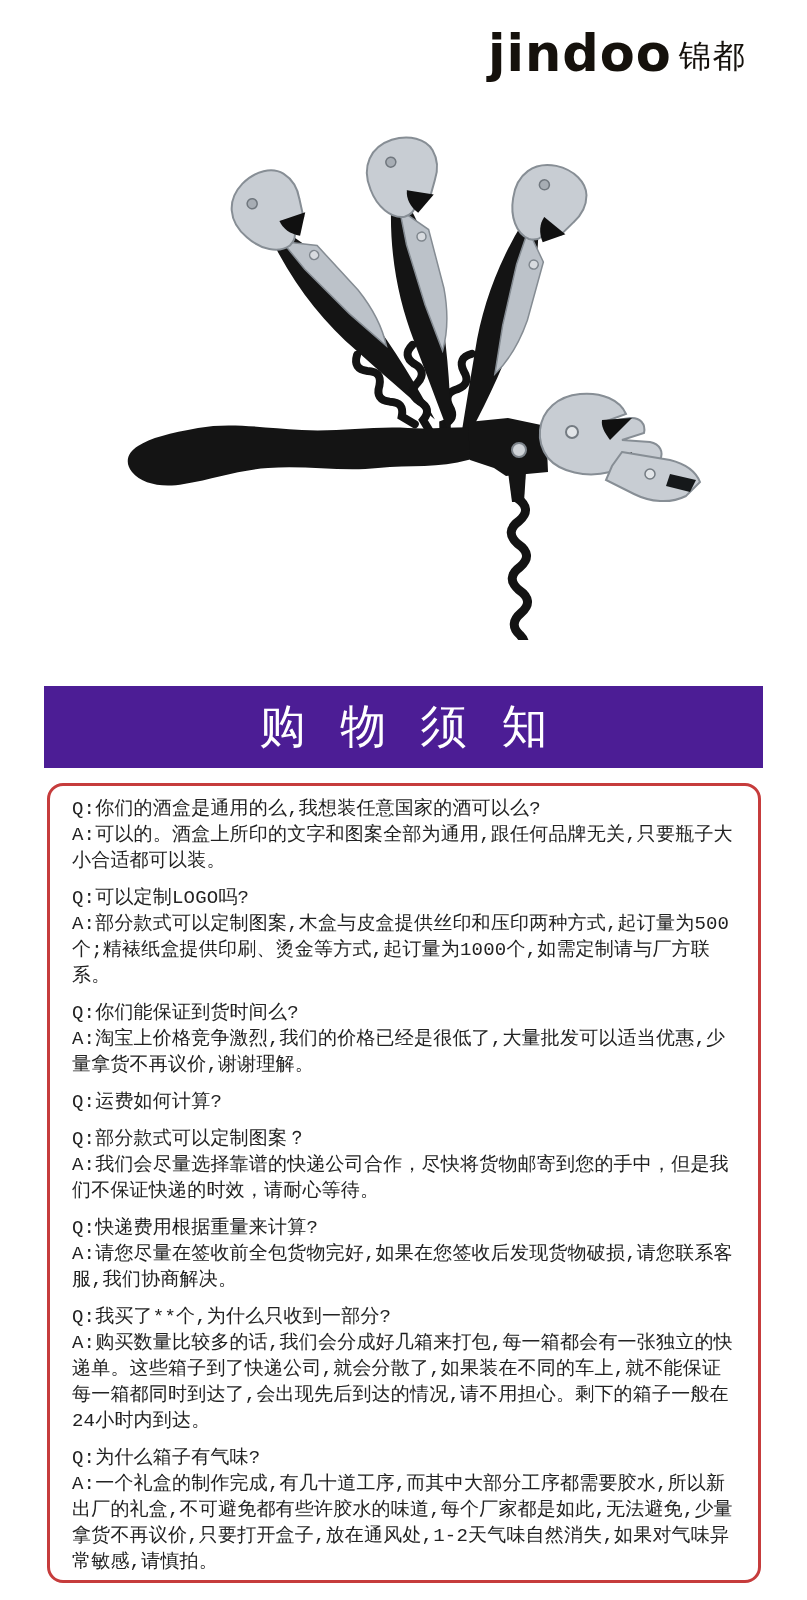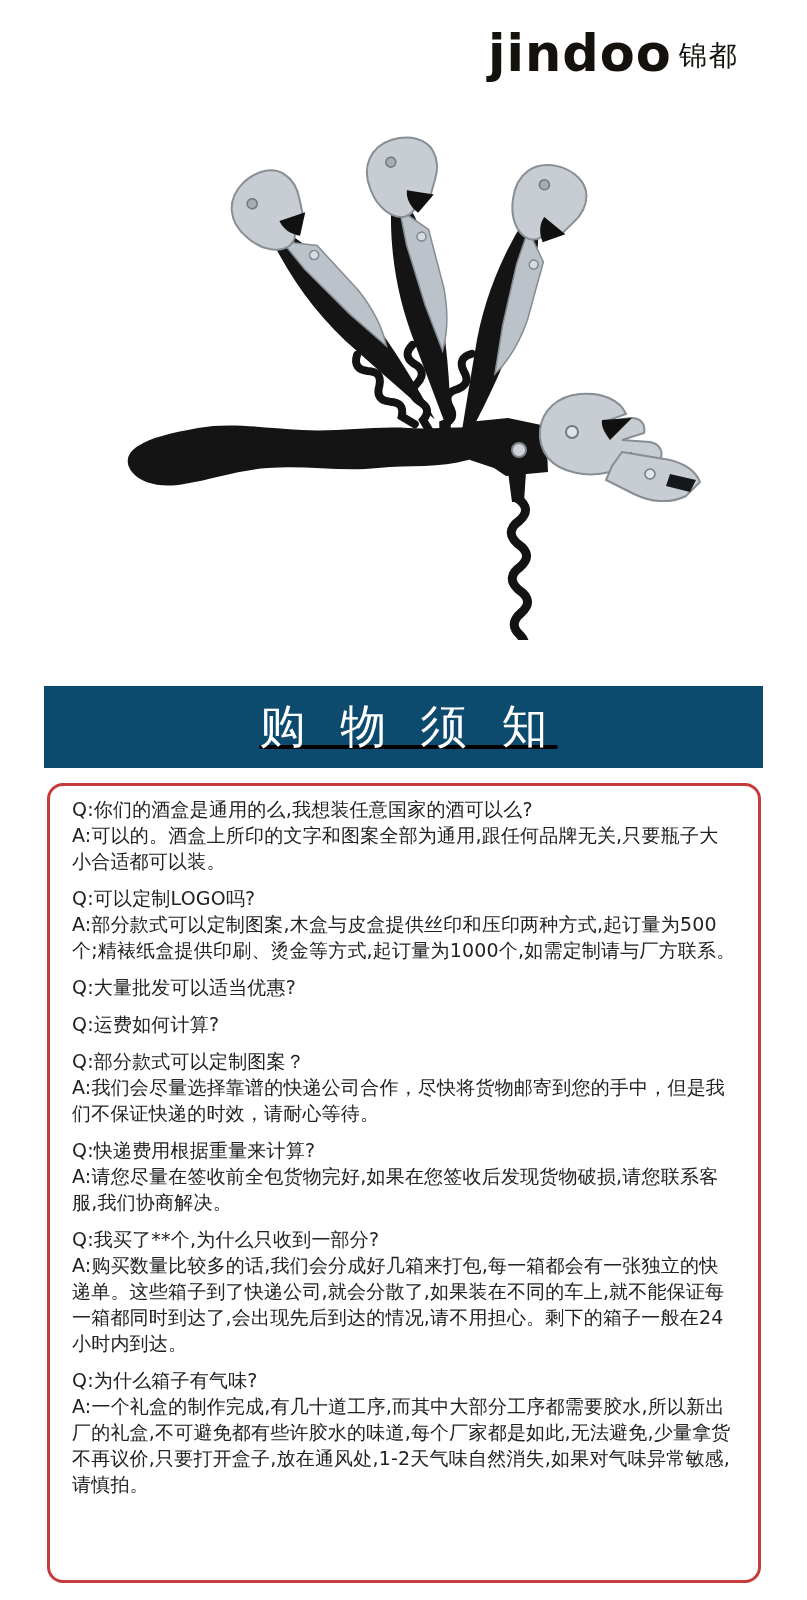--- a/index.html
+++ b/index.html
@@ -6,43 +6,43 @@
   body{
     width:807px;height:1600px;position:relative;
     font-family:"DejaVu Sans","Liberation Sans",sans-serif;
     -webkit-font-smoothing:antialiased;
   }
   .page{position:absolute;inset:0;width:807px;height:1600px;background:#fff;overflow:hidden;}
 
   
   .logo{position:absolute;left:488px;top:30px;display:flex;align-items:center;gap:7px;color:#15110c;}
   .logo-latin{font-size:51px;font-weight:bold;letter-spacing:1px;line-height:1;transform:translateY(-2px);}
-  .logo-cn{font-size:28px;font-weight:400;letter-spacing:2px;line-height:1;}
+  .logo-cn{font-size:32px;font-weight:400;letter-spacing:2px;line-height:1;}
 
   
   .product{position:absolute;left:110px;top:100px;width:600px;height:540px;}
 
   
   .banner{
     position:absolute;left:44px;top:686px;width:719px;height:82px;
-    background:#0c4a6e;display:flex;align-items:center;justify-content:center;text-decoration:underline;
+    background:#4c1d95;display:flex;align-items:center;justify-content:center;
   }
   .banner-title{color:#ffffff;font-size:46px;letter-spacing:10px;font-weight:400;white-space:nowrap;transform:translateX(5px);}
 
   
   .qa-box{
     position:absolute;left:47px;top:783px;width:714px;height:800px;
     border:3px solid #c63c3c;border-radius:16px;box-sizing:border-box;
     padding:10px 22px 8px 22px;background:#fff;
   }
   .qa{margin:0 0 11px 0;}
   .qa:last-child{margin-bottom:0;}
   .q,.a{
     font-size:19px;line-height:26px;color:#222222;
-    letter-spacing:0.2px;word-break:break-all;
+    letter-spacing:0.2px;word-break:break-all;font-family:Liberation Mono, monospace;
   }
 
   svg .metal{fill:#c8cdd3;stroke:#878e95;stroke-width:2;}
   svg .metal2{fill:#bcc2c9;stroke:#858c93;stroke-width:1.5;}
   svg .blackpart{fill:#141414;}
 </style>
 </head>
 <body>
 
 <div class="page">
@@ -103,21 +103,22 @@
   <div class="qa-box">
     <div class="qa">
       <div class="q">Q:你们的酒盒是通用的么,我想装任意国家的酒可以么?</div>
       <div class="a">A:可以的。酒盒上所印的文字和图案全部为通用,跟任何品牌无关,只要瓶子大小合适都可以装。</div>
     </div>
     <div class="qa">
       <div class="q">Q:可以定制LOGO吗?</div>
       <div class="a">A:部分款式可以定制图案,木盒与皮盒提供丝印和压印两种方式,起订量为500个;精裱纸盒提供印刷、烫金等方式,起订量为1000个,如需定制请与厂方联系。</div>
     </div>
     <div class="qa">
-      <div class="q">Q:大量批发可以适当优惠?</div>
+      <div class="q">Q:你们能保证到货时间么?</div>
+      <div class="a">A:淘宝上价格竞争激烈,我们的价格已经是很低了,大量批发可以适当优惠,少量拿货不再议价,谢谢理解。</div>
     </div>
     <div class="qa">
       <div class="q">Q:运费如何计算?</div>
     </div>
     <div class="qa">
       <div class="q">Q:部分款式可以定制图案？</div>
       <div class="a">A:我们会尽量选择靠谱的快递公司合作，尽快将货物邮寄到您的手中，但是我们不保证快递的时效，请耐心等待。</div>
     </div>
     <div class="qa">
       <div class="q">Q:快递费用根据重量来计算?</div>

